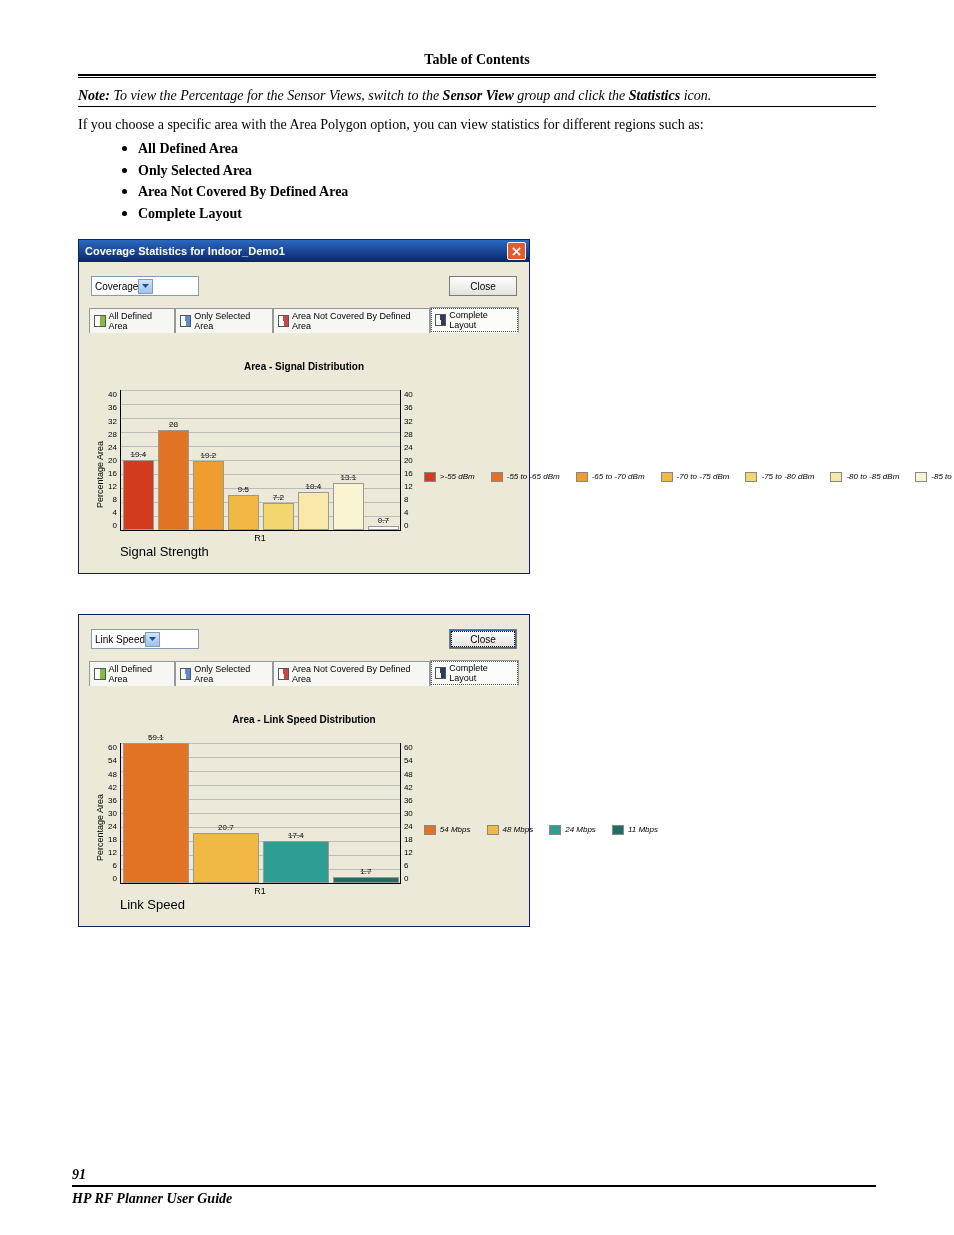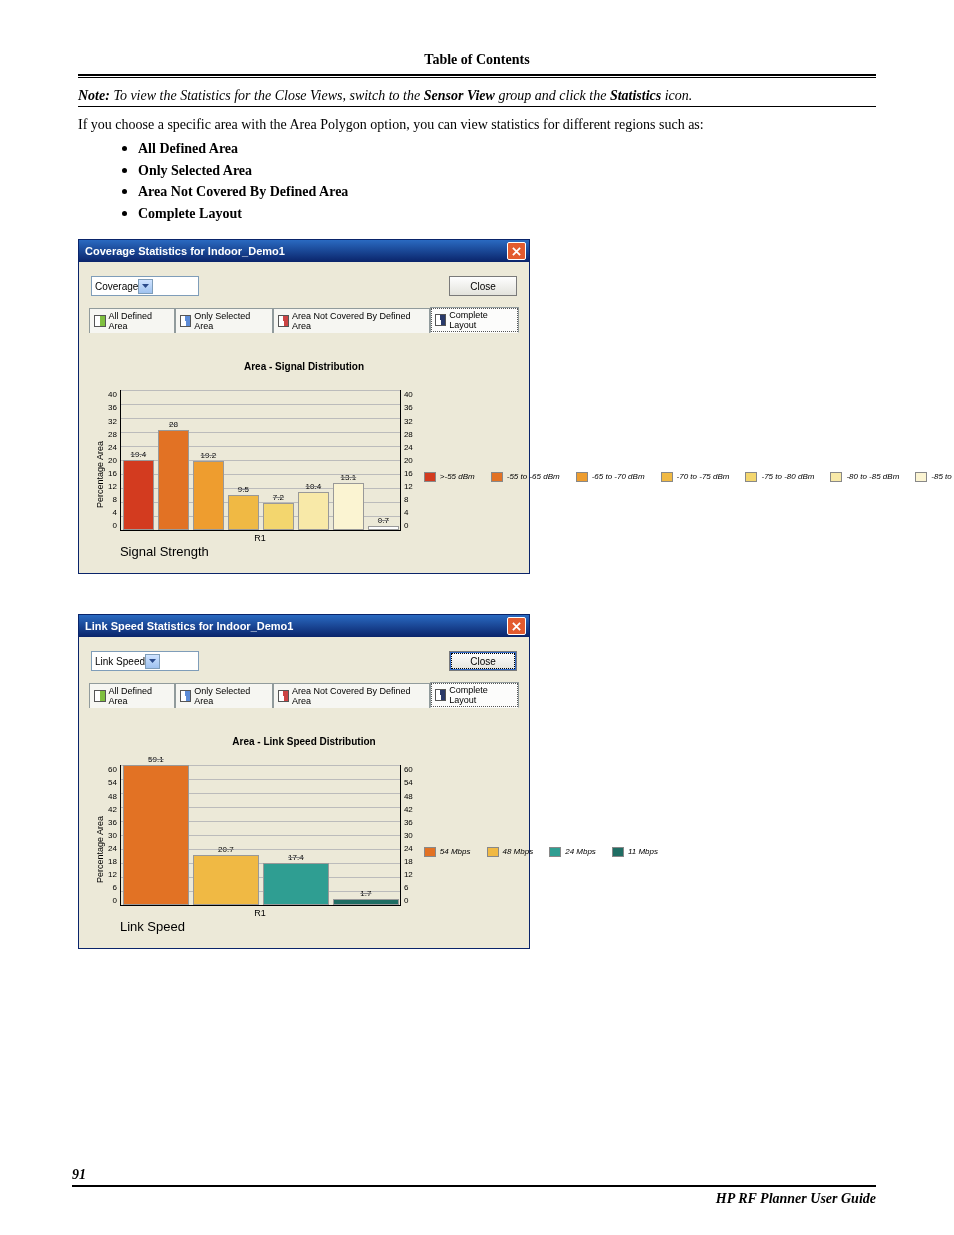--- a/index.html
+++ b/index.html
@@ -154,34 +154,34 @@
 
   .legend { font-size: 8px; display:flex; gap:16px; padding: 4px 0 0 8px; font-style: italic; }
   .legend .row { display:flex; align-items:center; gap:4px; white-space:nowrap;}
   .legend .sw { width:10px; height:8px; display:inline-block; border:1px solid #888;}
 
   .footer {
     position: absolute;
     left: 72px; right: 78px; bottom: 40px;
   }
   .pgnum { font-weight: bold; font-style: italic; font-size: 14px; }
-  .foot-title { text-align: right; font-weight: bold; font-style: italic; font-size: 14px; margin-top: 4px; }
+  .foot-title { text-align: left; font-weight: bold; font-style: italic; font-size: 14px; margin-top: 4px; }
 </style>
 </head>
 <body>
 
 <div class="page">
 
   <div class="toc-header">Table of Contents</div>
   <hr class="hr-thick">
   <hr class="hr-thin">
 
   <div class="note-line">
     <span class="label">Note:</span>
-    <span class="body">To view the Statistics for the Close Views, switch to the </span><span class="em1">Sensor View</span><span class="body"> group and click the </span><span class="em1">Statistics</span><span class="body"> icon.</span>
+    <span class="body">To view the Percentage for the Sensor Views, switch to the </span><span class="em1">Sensor View</span><span class="body"> group and click the </span><span class="em1">Statistics</span><span class="body"> icon.</span>
   </div>
   <hr class="hr-thin">
 
   <div class="intro">If you choose a specific area with the Area Polygon option, you can view statistics for different regions such as:</div>
   <ul class="bullets">
     <li>All Defined Area</li>
     <li>Only Selected Area</li>
     <li>Area Not Covered By Defined Area</li>
     <li>Complete Layout</li>
   </ul>
@@ -324,28 +324,20 @@
                   <span>No Signal</span>
                 </div>
               </div>
             </div>
           </div>
         </div>
     </div>
   </div>
 
   <div class="win">
-    <div class="titlebar">
-      <span>Link Speed Statistics for Indoor_Demo1</span>
-      <span class="closebtn">
-        <svg viewBox="0 0 10 10">
-            <path d="M1 1 L9 9 M9 1 L1 9" stroke="#fff" stroke-width="2"></path>
-          </svg>
-      </span>
-    </div>
     <div class="win-body">
       <div class="toprow">
         <div class="select">
           <span>Link Speed</span>
           <span class="arrow">
             <svg width="7" height="4" viewBox="0 0 7 4">
                 <path d="M0 0 L3.5 4 L7 0 Z" fill="#2a4a8a"></path>
               </svg>
           </span>
         </div>

